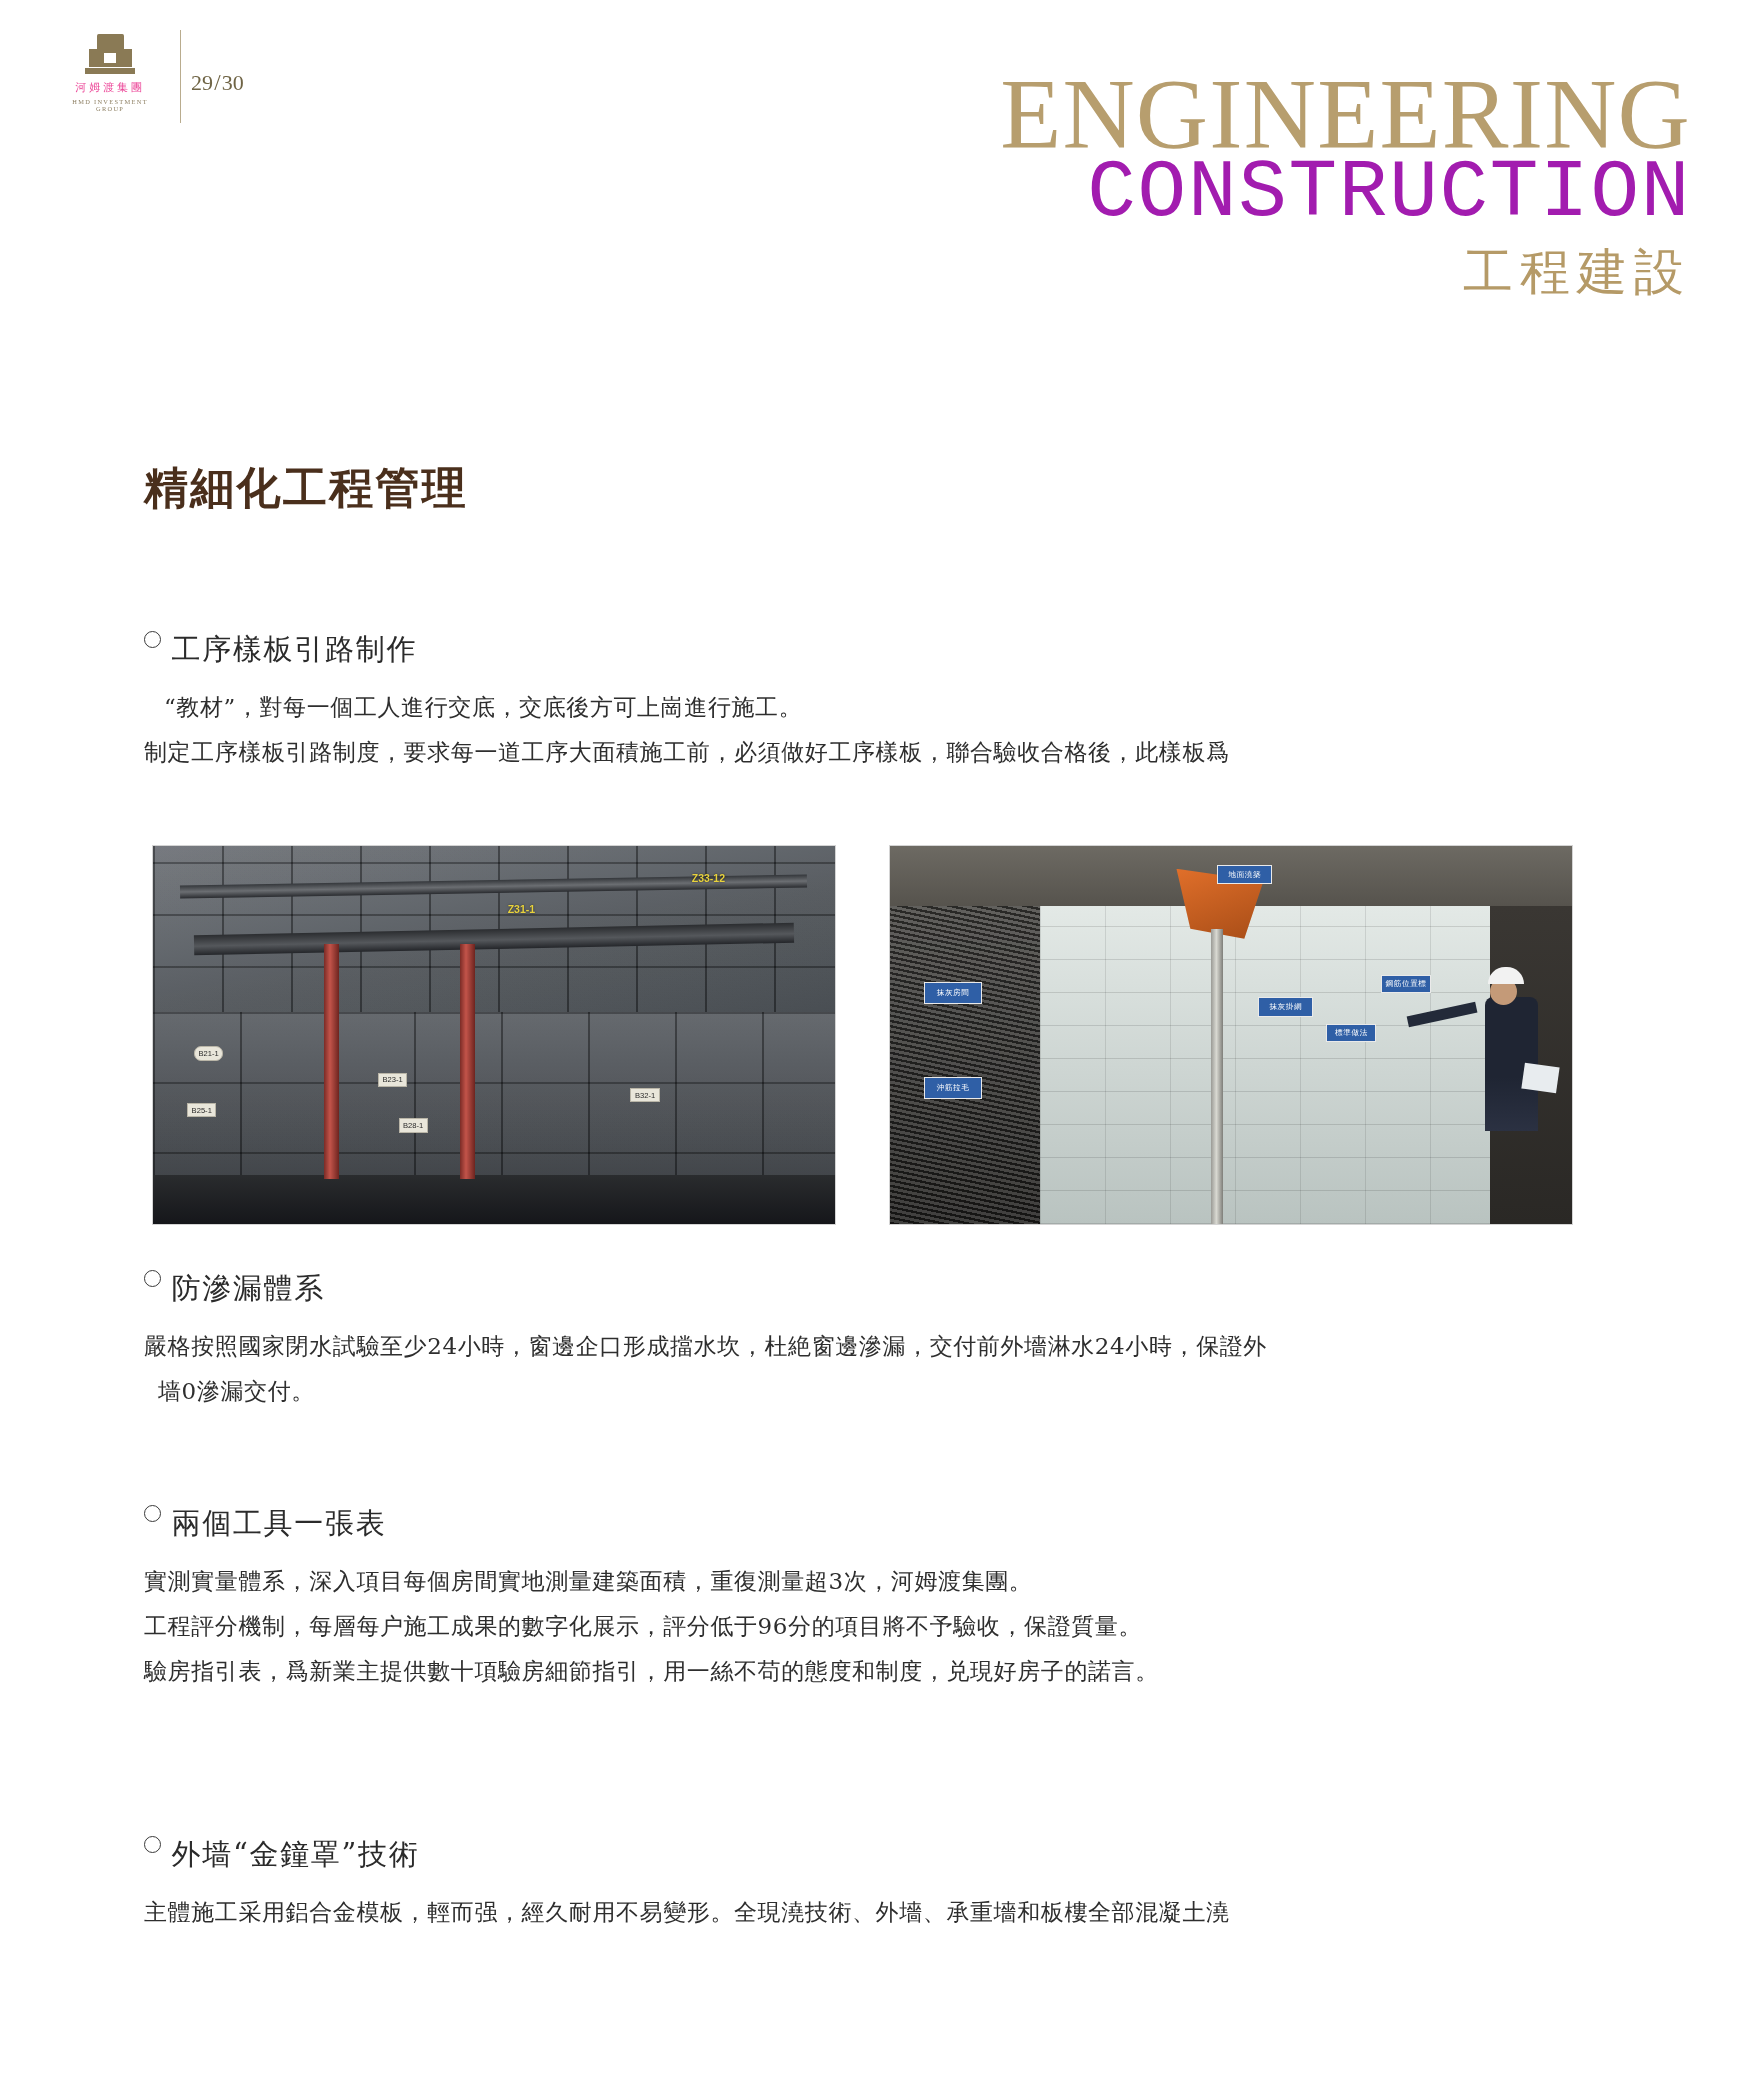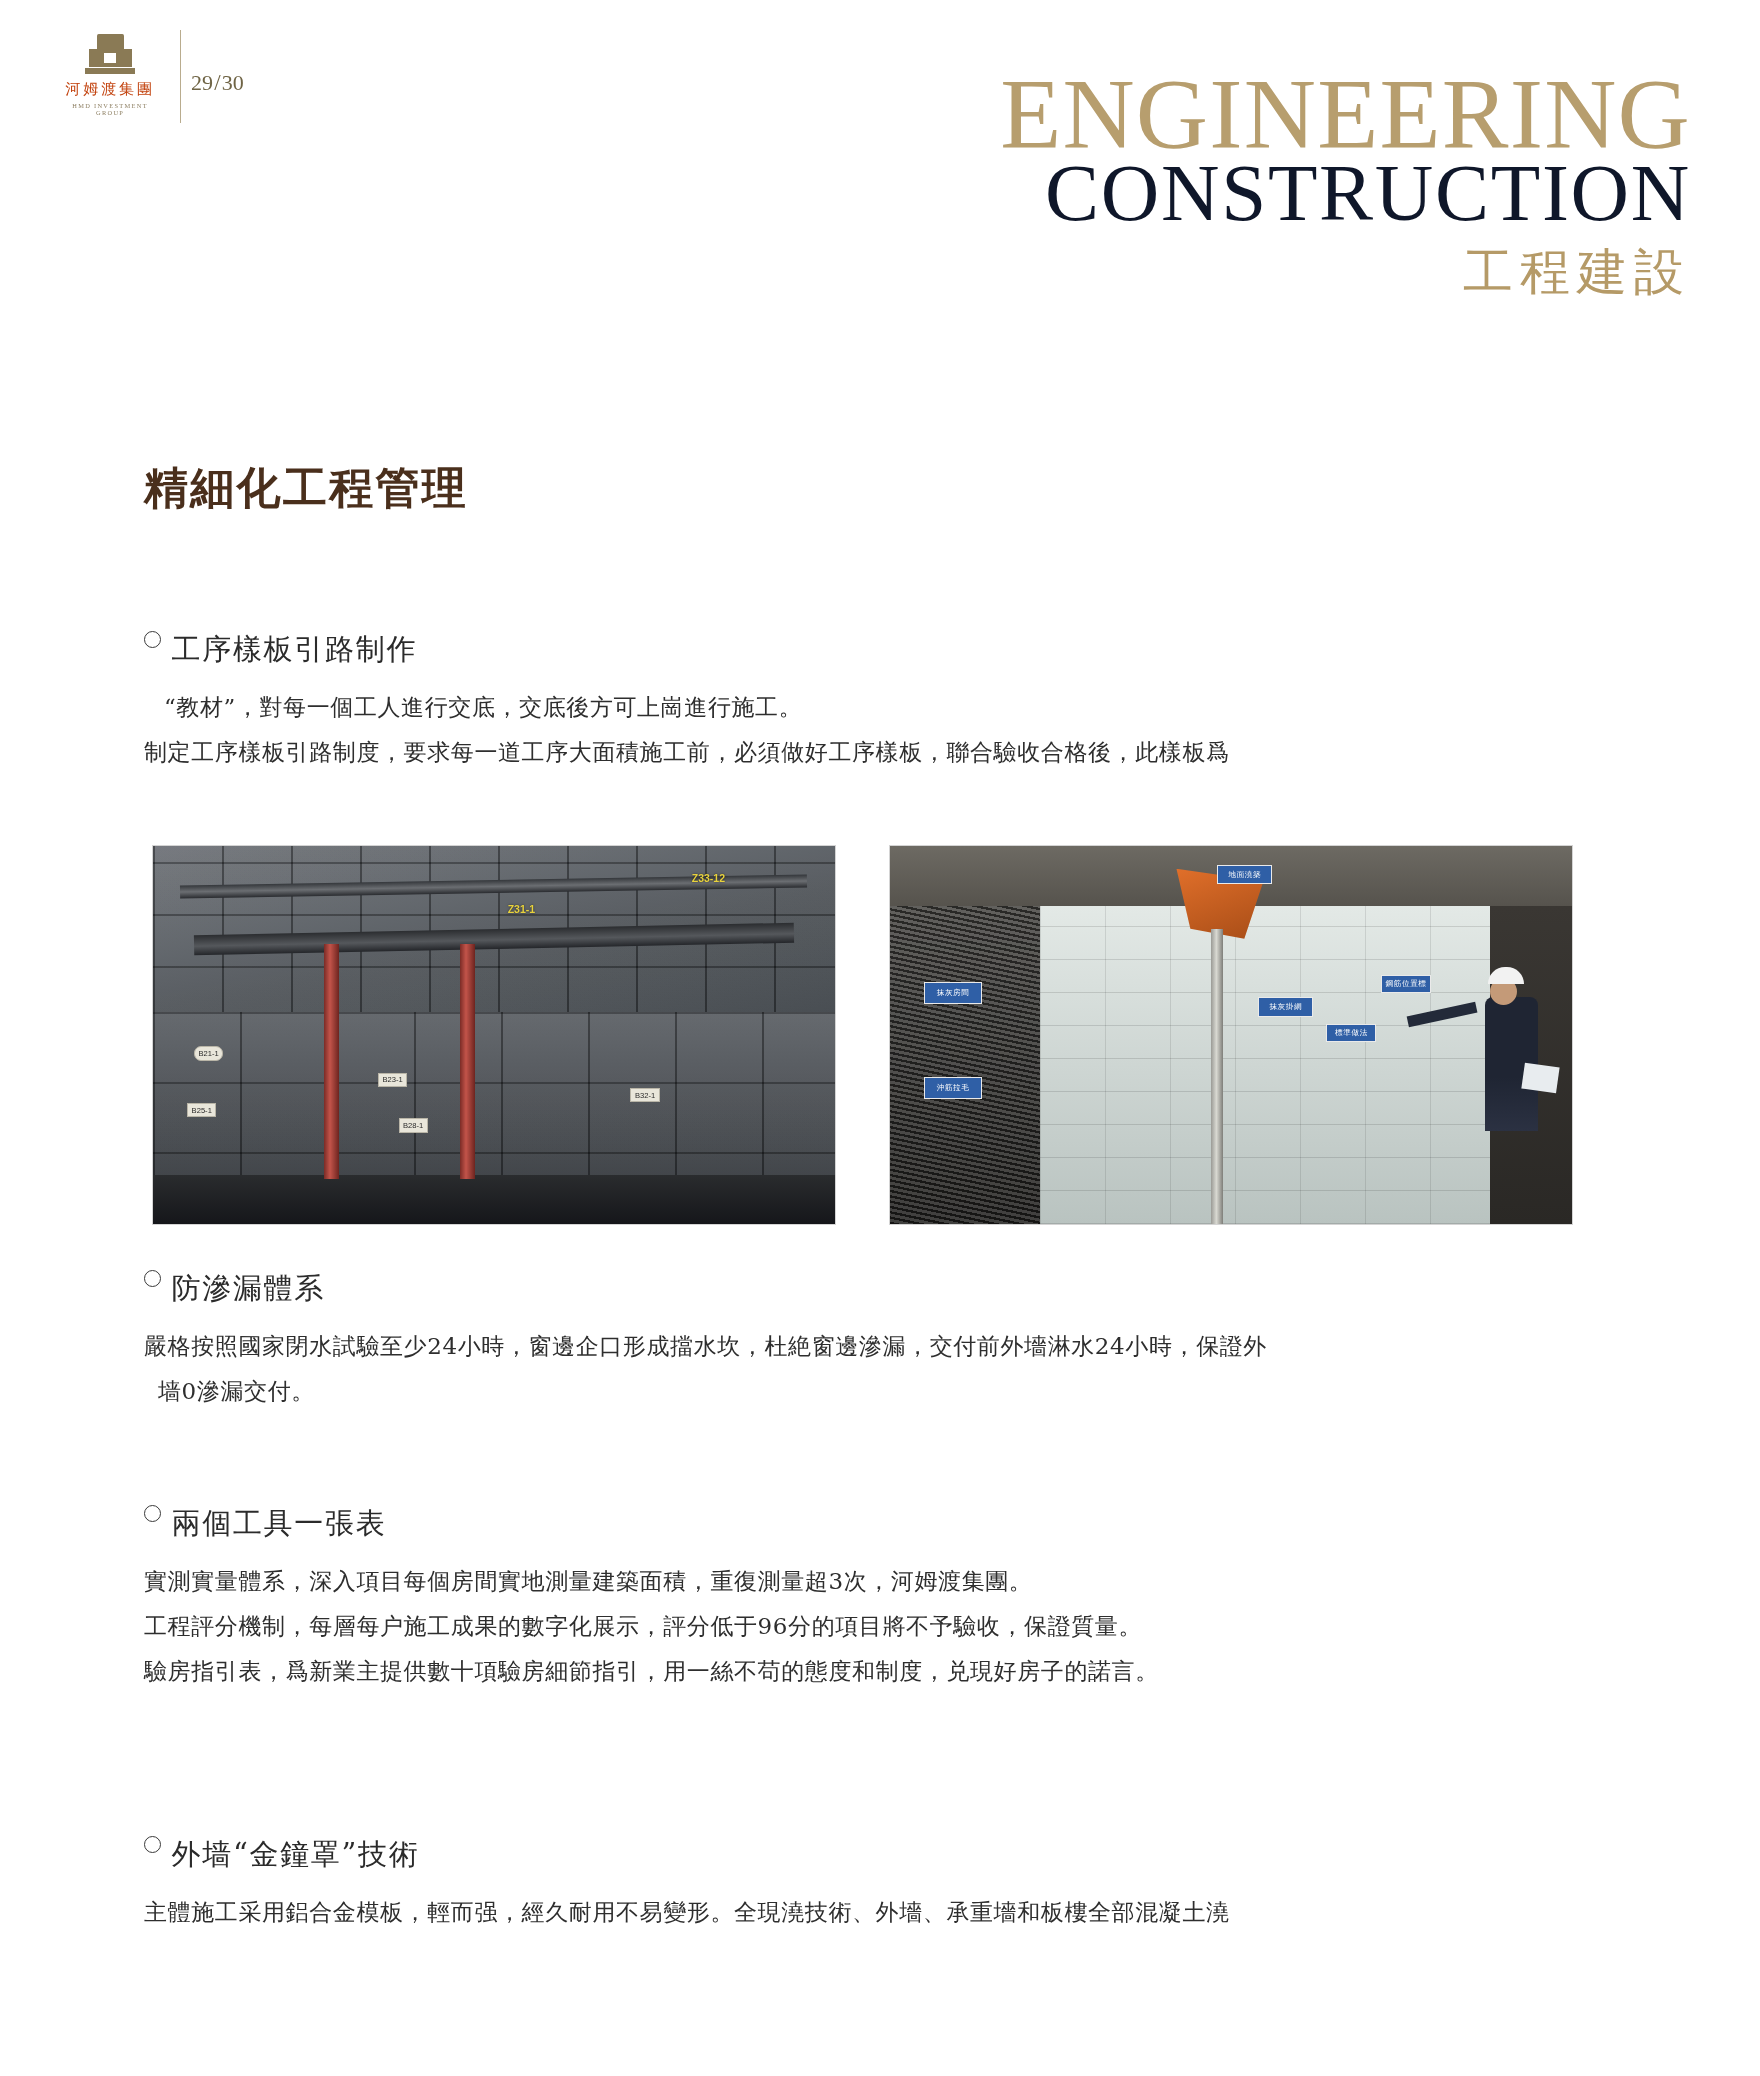--- a/index.html
+++ b/index.html
@@ -63,23 +63,23 @@
     background: #ffffff;
   }
   .logo-glyph .g-base {
     position: absolute;
     left: 0px; top: 36px;
     width: 50px; height: 5.8px;
     background: #8a7a55;
   }
   .logo-cn {
     margin-top: 3.5px;
-    font-size: 15px;
+    font-size: 11px;
     letter-spacing: 2.9px;
-    color: #c2410c;
+    color: #ec4899;
     font-family: "DejaVu Serif", serif;
   }
   .logo-en {
     margin-top: 2.9px;
     font-size: 6.4px;
     letter-spacing: 1.3px;
     color: #8d7f62;
     font-family: "Liberation Serif", serif;
   }
 
@@ -115,25 +115,25 @@
   .title-en-main {
     font-family: "Liberation Serif", "DejaVu Serif", serif;
     font-size: 100px;
     line-height: 87px;
     letter-spacing: 1.2px;
     color: #b79e6e;
     font-weight: 400;
     white-space: nowrap;
   }
   .title-en-sub {
-    font-family: Liberation Serif, serif;
+    font-family: Liberation Mono, monospace;
     font-size: 81px;
     line-height: 87px;
     letter-spacing: 1.7px;
-    color: #0f172a;
+    color: #a21caf;
     white-space: nowrap;
     margin-top: -7px;
   }
   .title-cn {
     margin-top: 5.8px;
     font-family: "DejaVu Serif", serif;
     font-size: 50px;
     line-height: 58px;
     letter-spacing: 7px;
     color: #b59a67;

